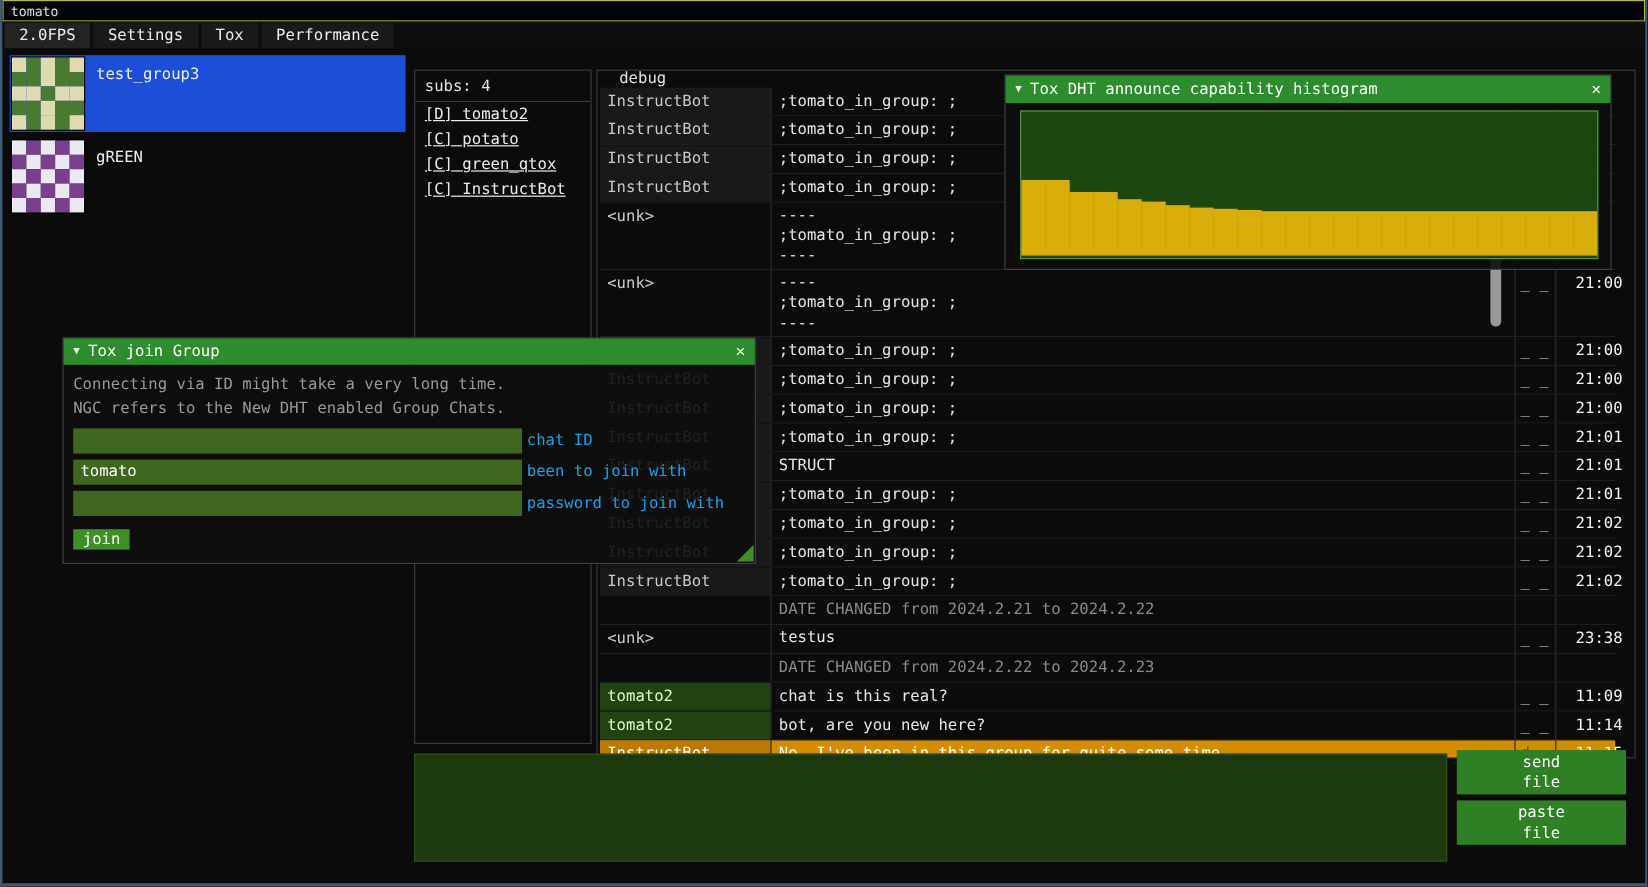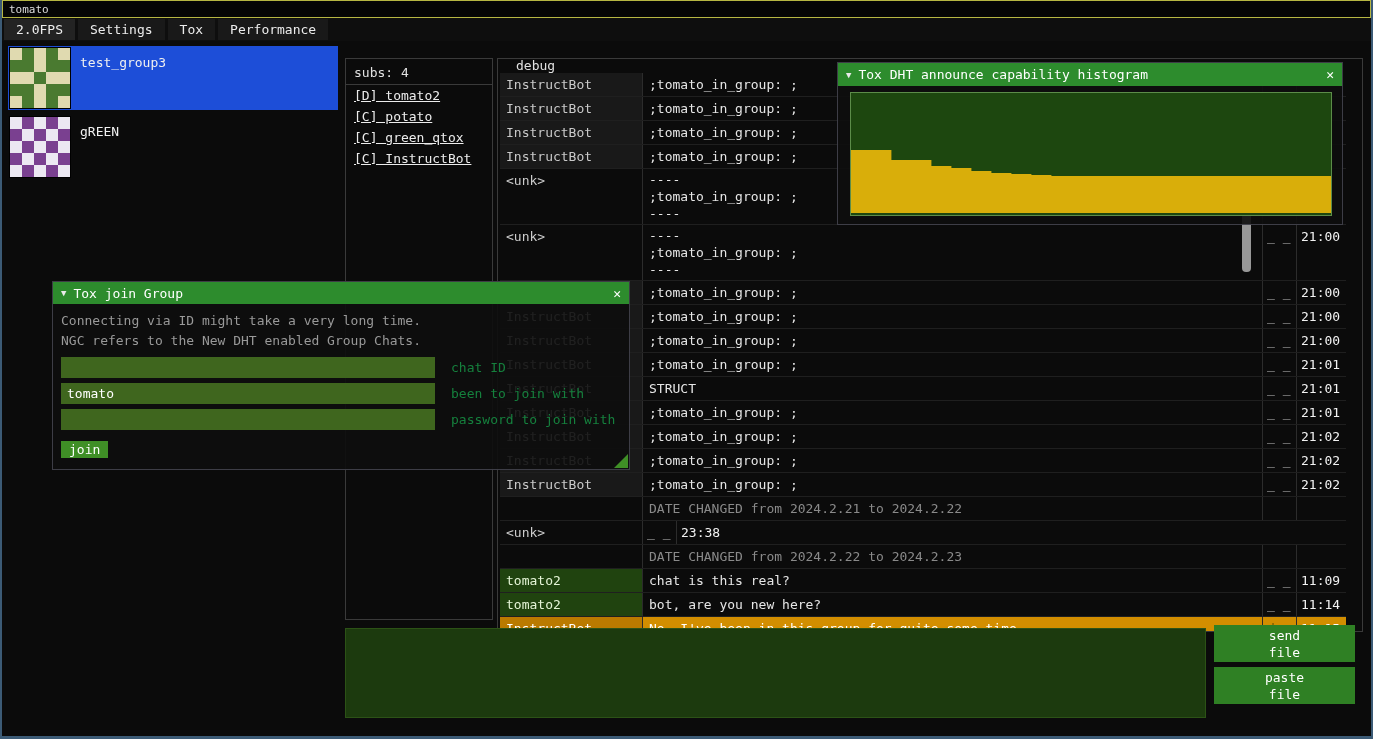--- a/index.html
+++ b/index.html
@@ -29,21 +29,21 @@
   #subs-title{padding:6px 8px 4px 8px;border-bottom:1px solid #3a3a3a;}
   .sub-item{padding:1px 8px;line-height:19px;color:#ececec;text-decoration:underline;}
   
   #chat-panel{position:absolute;left:495px;top:58px;width:866px;height:574px;border:1px solid #3a3a3a;overflow:hidden;background:#0b0b0b;}
   #chat-header{height:14px;padding-left:18px;line-height:13px;font-size:13px;}
   #chat-rows{position:absolute;left:2px;top:14px;width:846px;}
   .chat-row{display:flex;min-height:23px;border-bottom:1px solid #1f1f1f;background:#0b0b0b;}
   .c-name{width:142px;flex:0 0 auto;padding:2px 6px;line-height:19px;overflow:hidden;white-space:nowrap;}
   .c-text{flex:1;padding:2px 6px;line-height:19px;border-left:1px solid #2c2c2c;white-space:pre-line;color:#e6e6e6;}
   .c-flags{width:34px;flex:0 0 auto;padding:2px 4px;line-height:19px;border-left:1px solid #2c2c2c;color:#bdbdbd;}
-  .c-time{width:50px;flex:0 0 auto;padding:2px 4px;line-height:19px;border-left:1px solid #2c2c2c;color:#f2f2f2;}
+  .c-time{width:50px;flex:0 0 auto;padding:2px 16px;line-height:19px;border-left:1px solid #2c2c2c;color:#f2f2f2;}
   .kind-bot .c-name{background:#191919;color:#c9c9c9;}
   .kind-unk .c-name{color:#cccccc;}
   .kind-unk .c-text{line-height:17px;}
   .kind-date .c-text{color:#8a8a8a;}
   .kind-self .c-name{background:#20430f;color:#e4f4d6;}
   .kind-hl{background:#d28e00;}
   .kind-hl .c-name{background:#ba7a00;color:#ffffff;}
   .kind-hl .c-text{color:#ffffff;}
   .kind-hl .c-flags{color:#6e5600;}
   .kind-hl .c-time{color:#ffffff;}
@@ -58,21 +58,21 @@
   .window{position:absolute;background:rgba(13,13,13,0.9);border:1px solid rgba(120,120,140,0.45);}
   .window-title{height:22px;background:#2d8c2d;color:#fff;display:flex;align-items:center;gap:7px;padding:0 8px;}
   .collapse-arrow{font-size:9px;color:#eaeaea;}
   .close-x{margin-left:auto;color:#fff;font-size:13px;}
   #join-window{left:50px;top:281px;width:578px;height:189px;}
   #join-help{padding:7px 8px 2px 8px;color:#999;}
   .join-help-line{line-height:20px;}
   #join-fields{padding:4px 8px 0 8px;}
   .join-field-row{display:flex;align-items:center;margin-bottom:5px;}
   .join-input{width:374px;height:21px;background:#3f661e;padding:1px 6px;line-height:19px;color:#fff;}
-  .join-label{margin-left:16px;color:#15803d;}
+  .join-label{margin-left:4px;color:#0ea5e9;}
   #join-btn{margin:6px 0 0 8px;display:inline-block;padding:1px 8px;background:#3f8f26;color:#fff;}
   .resize-grip{position:absolute;right:1px;bottom:1px;width:0;height:0;border-left:14px solid transparent;border-bottom:14px solid #3f8f26;}
   #hist-window{left:835px;top:62px;width:506px;height:163px;}
   #hist-window .window-title{height:23px;}
   #hist-plot{margin:6px 12px;width:482px;height:124px;background:#1d470f;border:1px solid #5c8c49;}
   #hist-plot svg{display:block;width:480px;height:122px;}
 </style>
 </head>
 <body>
 
@@ -262,20 +262,21 @@
           <div class="c-time">21:02</div>
         </div>
         <div class="chat-row kind-date">
           <div class="c-name"></div>
           <div class="c-text">DATE CHANGED from 2024.2.21 to 2024.2.22</div>
           <div class="c-flags"></div>
           <div class="c-time"></div>
         </div>
         <div class="chat-row kind-unk">
           <div class="c-name">&lt;unk&gt;</div>
+          <div class="c-text">testus</div>
           <div class="c-flags">_ _</div>
           <div class="c-time">23:38</div>
         </div>
         <div class="chat-row kind-date">
           <div class="c-name"></div>
           <div class="c-text">DATE CHANGED from 2024.2.22 to 2024.2.23</div>
           <div class="c-flags"></div>
           <div class="c-time"></div>
         </div>
         <div class="chat-row kind-self">

